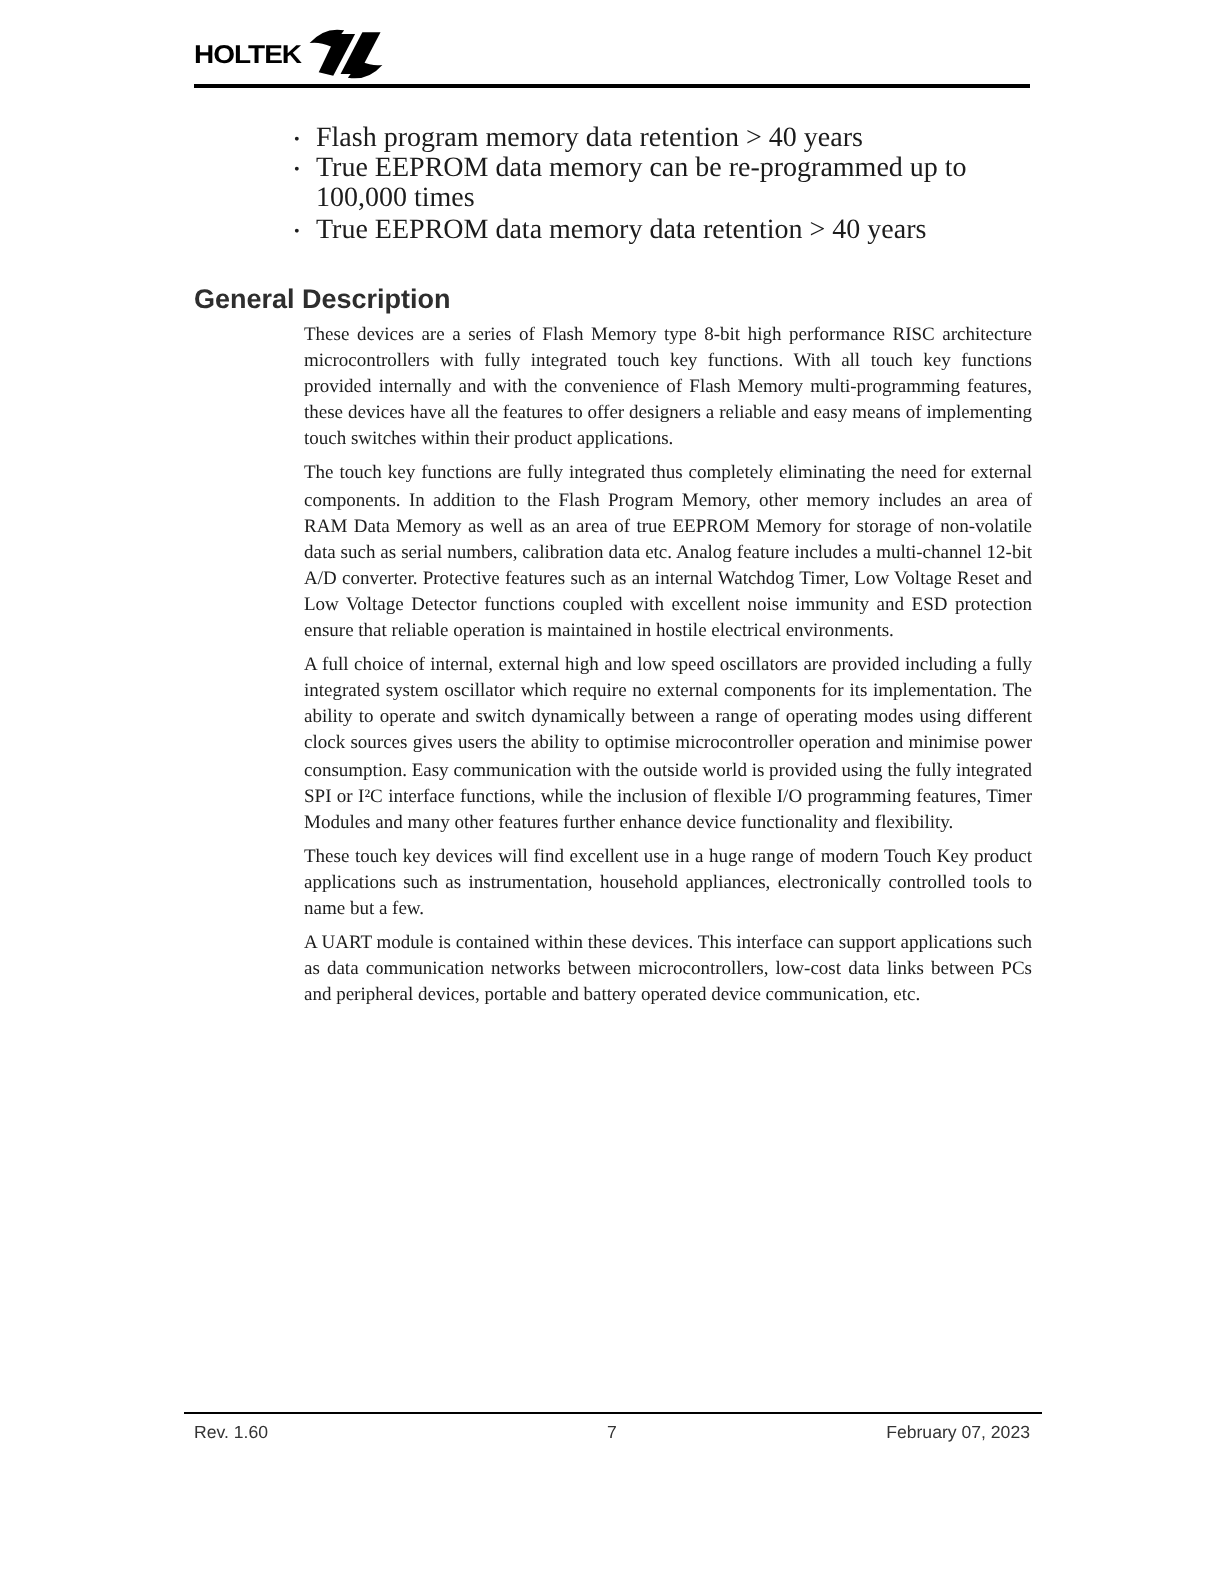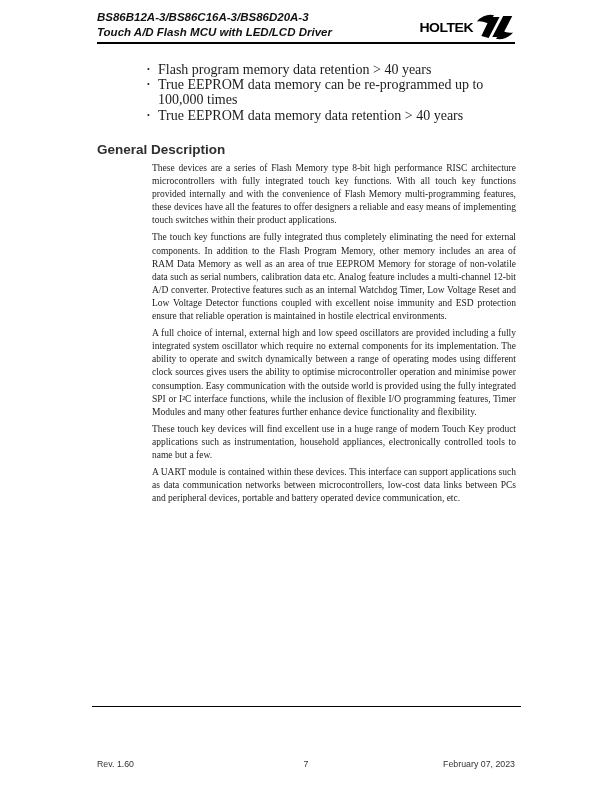--- a/index.html
+++ b/index.html
@@ -117,36 +117,31 @@
   }
   .footer {
     position: absolute;
     left: 97px;
     top: 711px;
     width: 418px;
     display: flex;
     font-family: "Liberation Sans", sans-serif;
     font-size: 8.8px;
     color: #333333;
-    margin-top: 48px;
   }
   .footer-left   { flex: 1; text-align: left; }
   .footer-center { flex: 1; text-align: center; }
   .footer-right  { flex: 1; text-align: right; }
 </style>
 </head>
 <body>
 
 <div class="page">
 
   <div class="header">
-    <div class="header-titles">
-      <div>BS86B12A-3/BS86C16A-3/BS86D20A-3</div>
-      <div>Touch A/D Flash MCU with LED/LCD Driver</div>
-    </div>
     <div class="logo">
       <span class="logo-text">HOLTEK</span>
       <svg class="logo-mark" width="40" height="28" viewBox="0 0 44 30" xmlns="http://www.w3.org/2000/svg">
         <path d="M2 9 Q10 0 21 2 L14 11 Q7 8 2 9 Z" fill="#000"></path>
         <path d="M17 4 L27 4 L15 27 L7 25 Z" fill="#000"></path>
         <path d="M31 3 L41 3 L29 26 L19 26 Z" fill="#000"></path>
         <path d="M42 21 Q34 30 23 28 L30 19 Q37 22 42 21 Z" fill="#000"></path>
       </svg>
     </div>
   </div>

